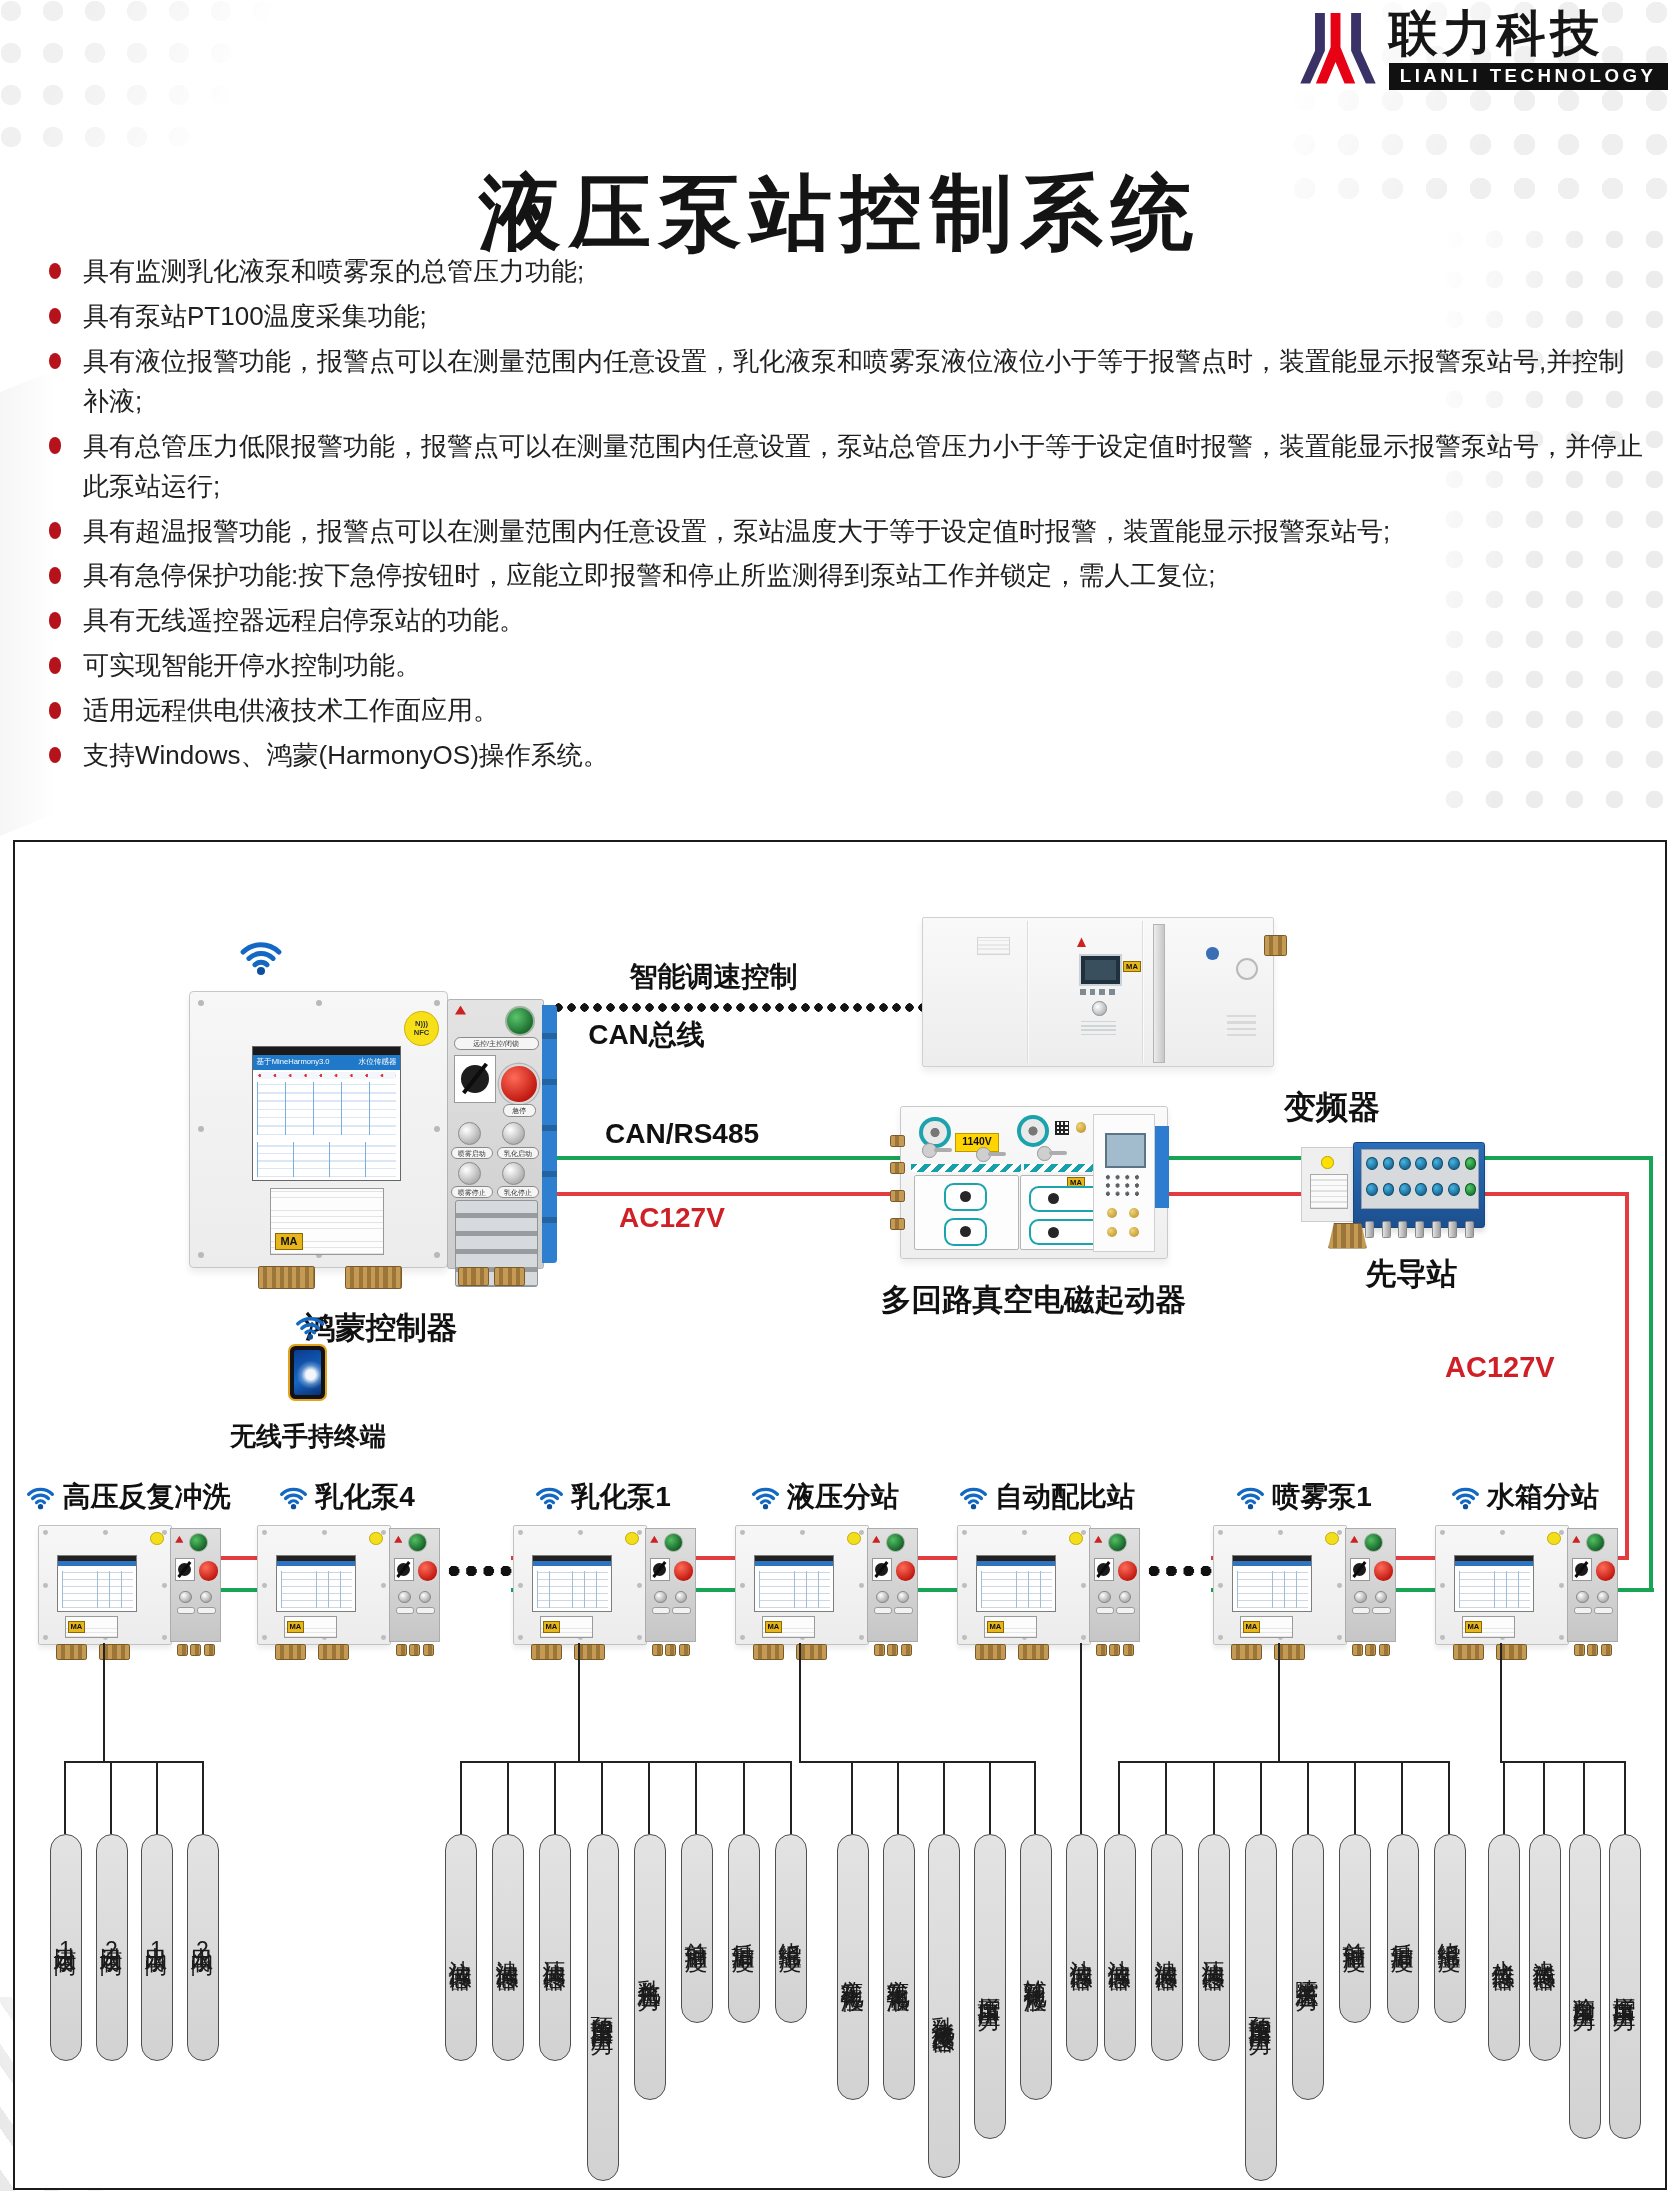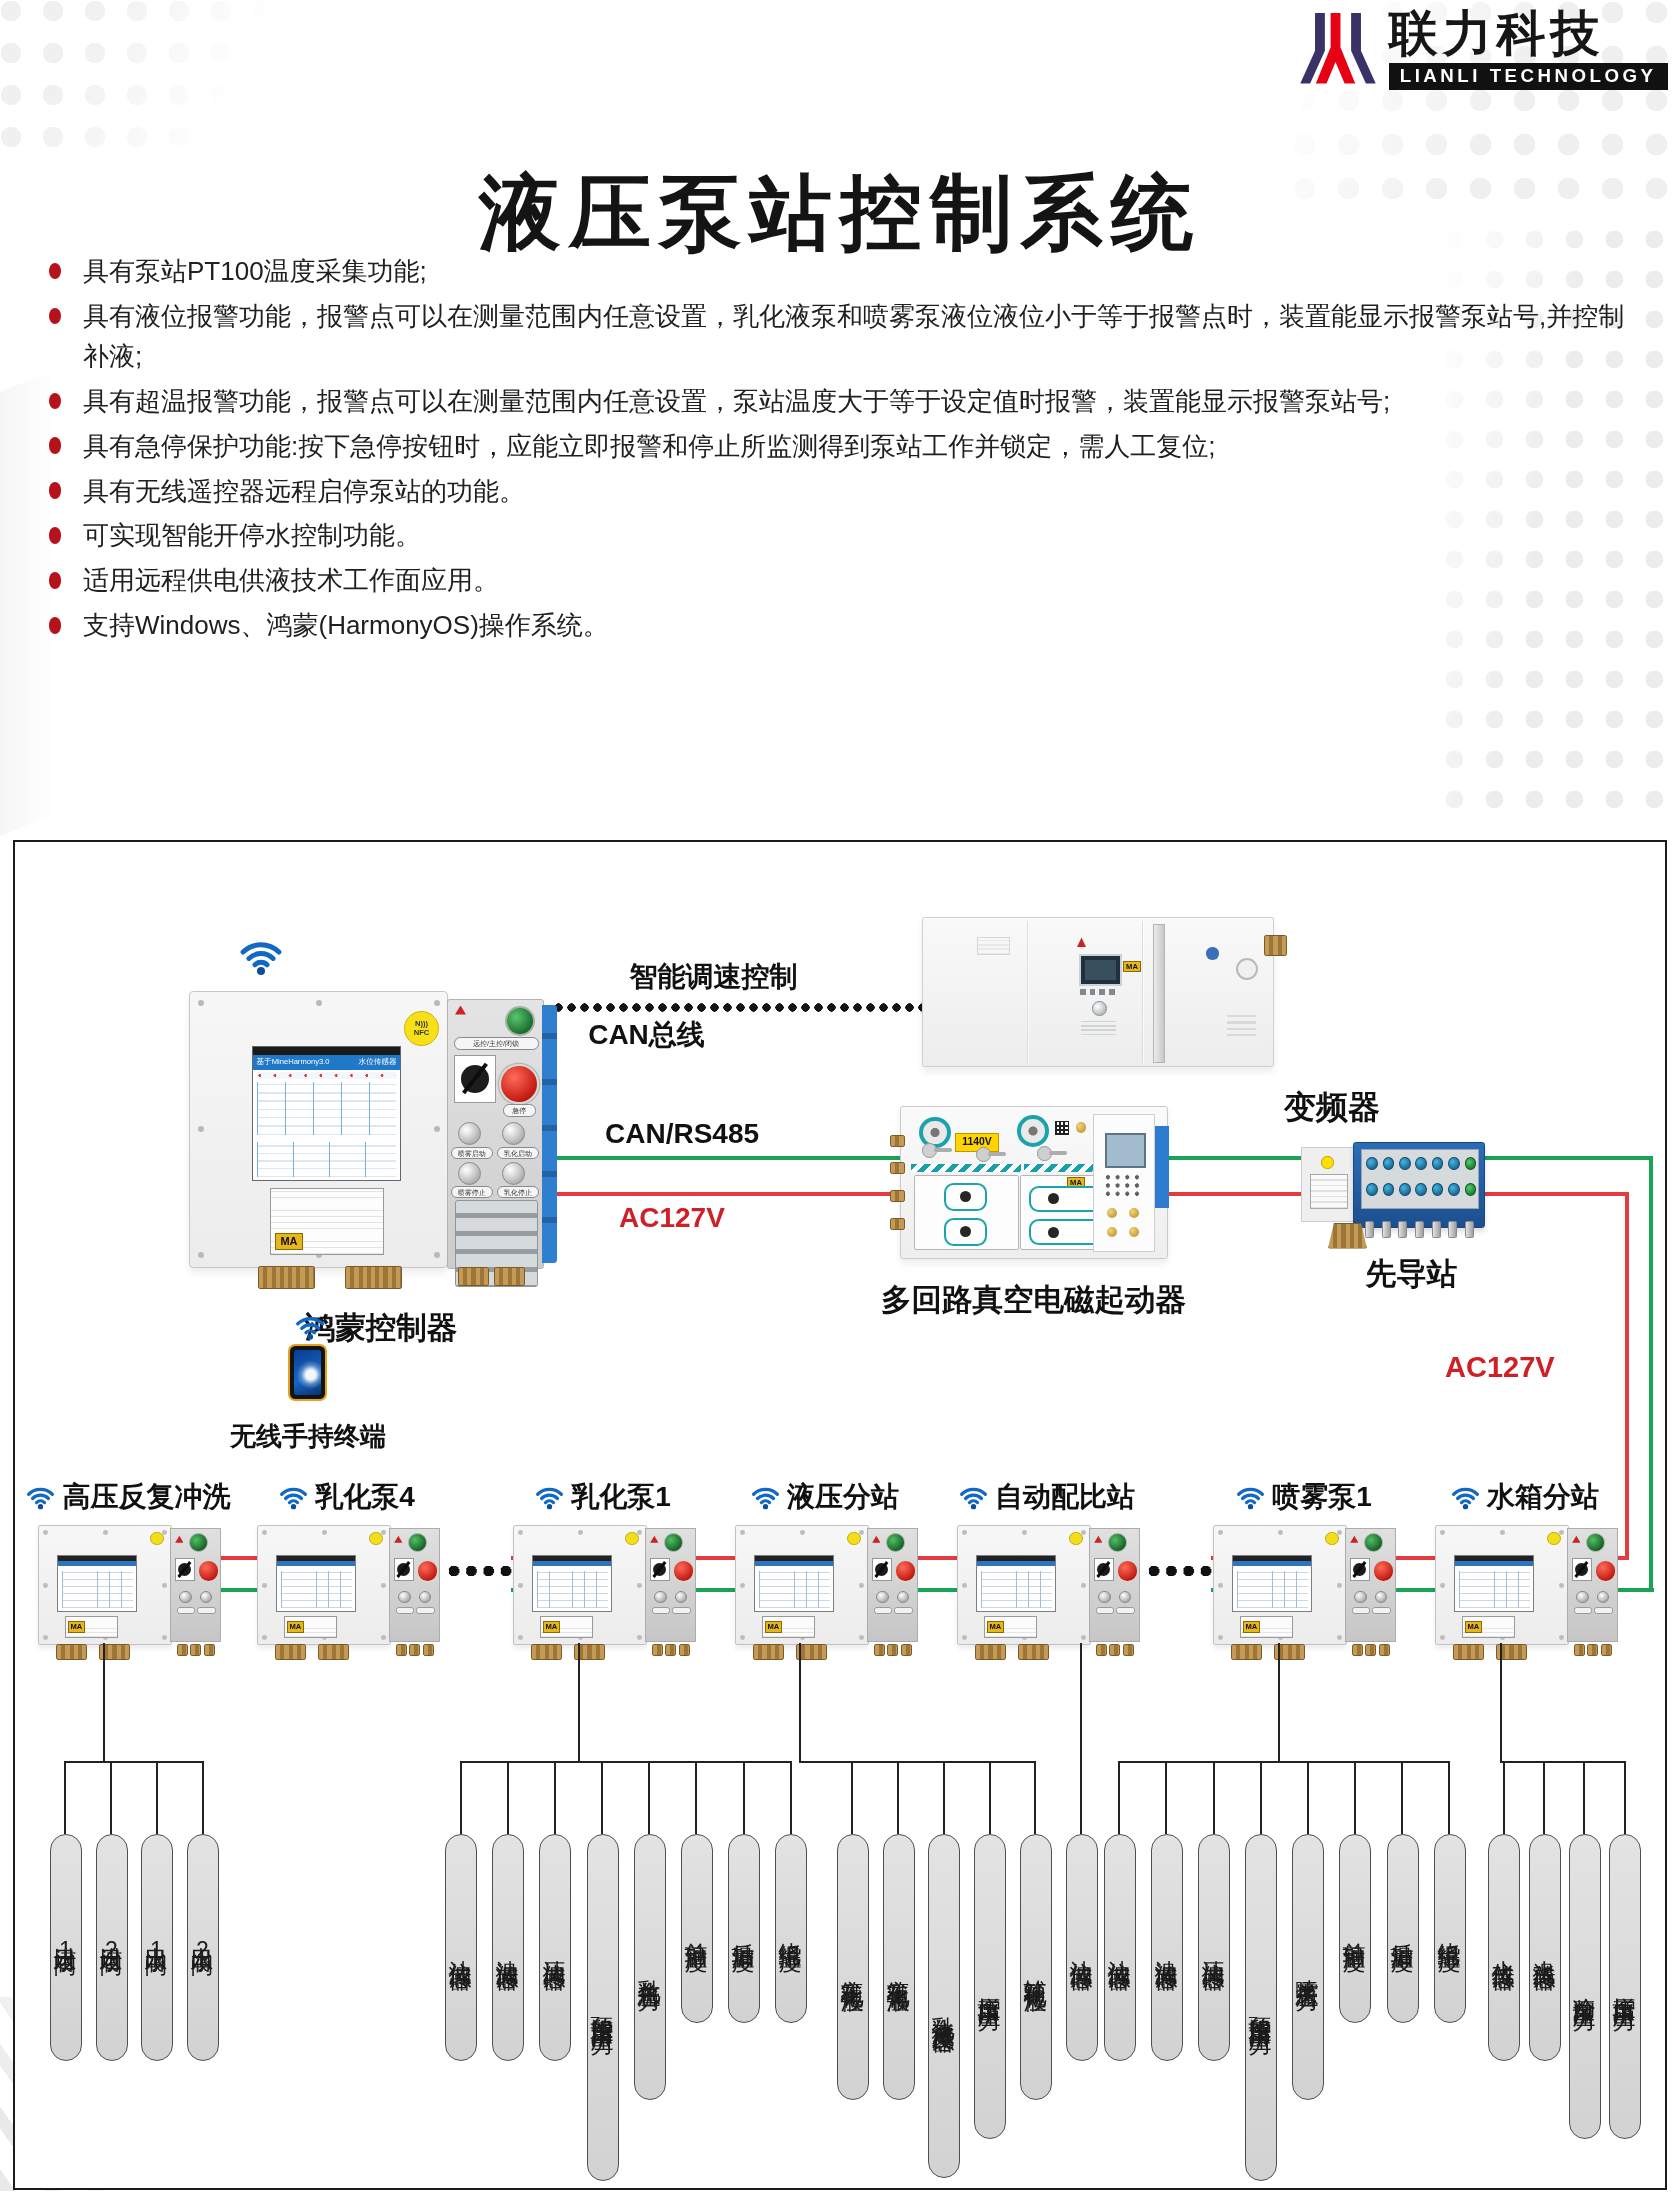--- a/index.html
+++ b/index.html
@@ -208,22 +208,24 @@
   </svg>
   <div class="logo-text">
     <div class="brand-cn">联力科技</div>
     <div class="brand-en">LIANLI TECHNOLOGY</div>
   </div>
 </div>
 
 <h1 class="title">液压泵站控制系统</h1>
 
 <ul class="features" id="features">
+    <li>具有监测乳化液泵和喷雾泵的总管压力功能;</li>
     <li>具有泵站PT100温度采集功能;</li>
     <li>具有液位报警功能，报警点可以在测量范围内任意设置，乳化液泵和喷雾泵液位液位小于等于报警点时，装置能显示报警泵站号,并控制补液;</li>
+    <li>具有总管压力低限报警功能，报警点可以在测量范围内任意设置，泵站总管压力小于等于设定值时报警，装置能显示报警泵站号，并停止此泵站运行;</li>
     <li>具有超温报警功能，报警点可以在测量范围内任意设置，泵站温度大于等于设定值时报警，装置能显示报警泵站号;</li>
     <li>具有急停保护功能:按下急停按钮时，应能立即报警和停止所监测得到泵站工作并锁定，需人工复位;</li>
     <li>具有无线遥控器远程启停泵站的功能。</li>
     <li>可实现智能开停水控制功能。</li>
     <li>适用远程供电供液技术工作面应用。</li>
     <li>支持Windows、鸿蒙(HarmonyOS)操作系统。</li>
   </ul>
 
 <div class="frame"></div>
 

